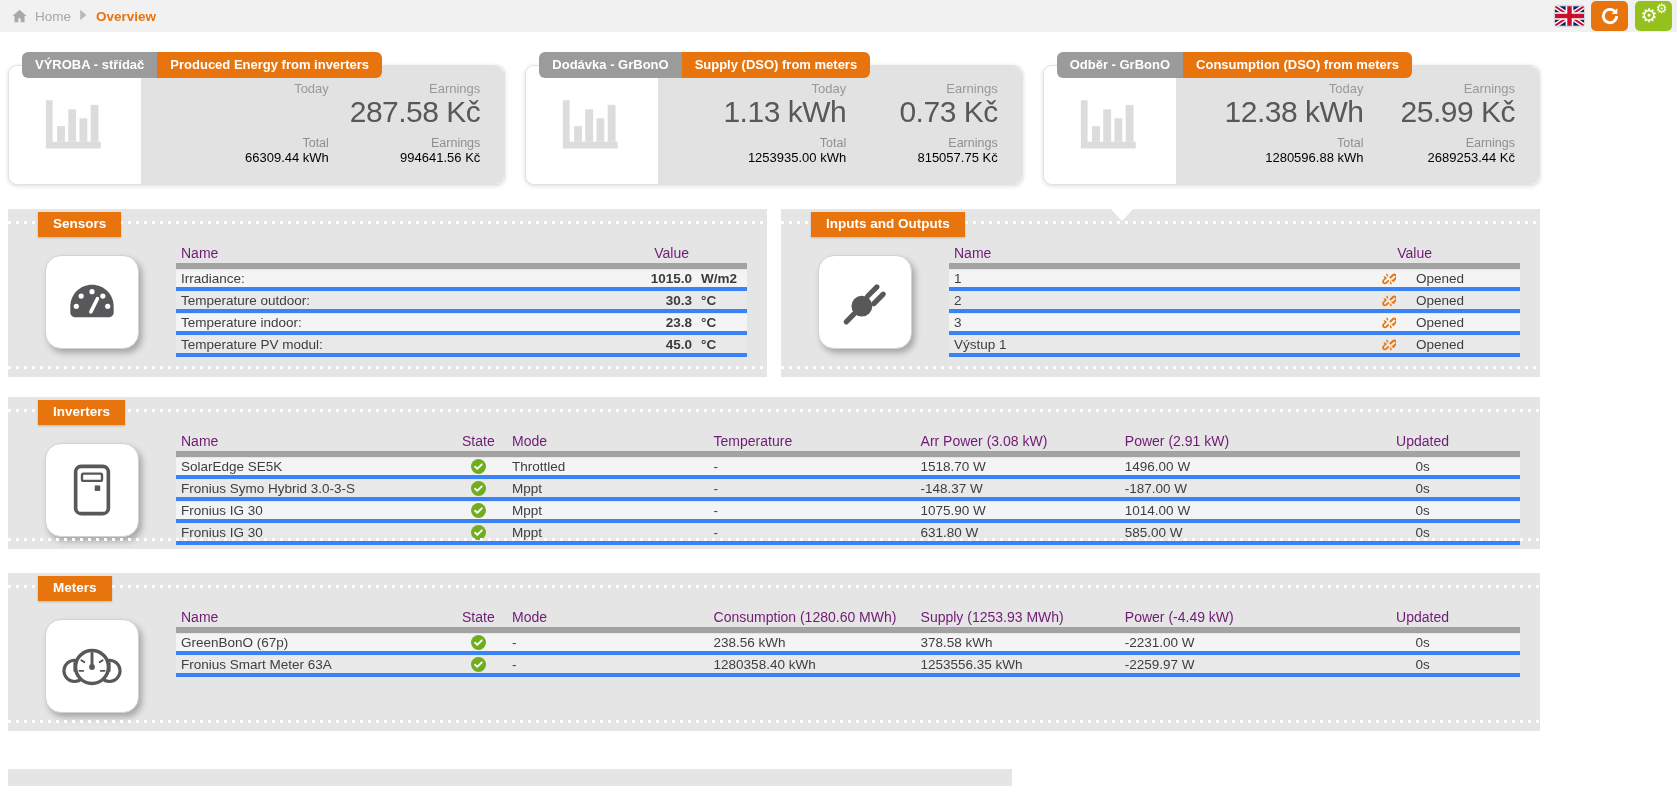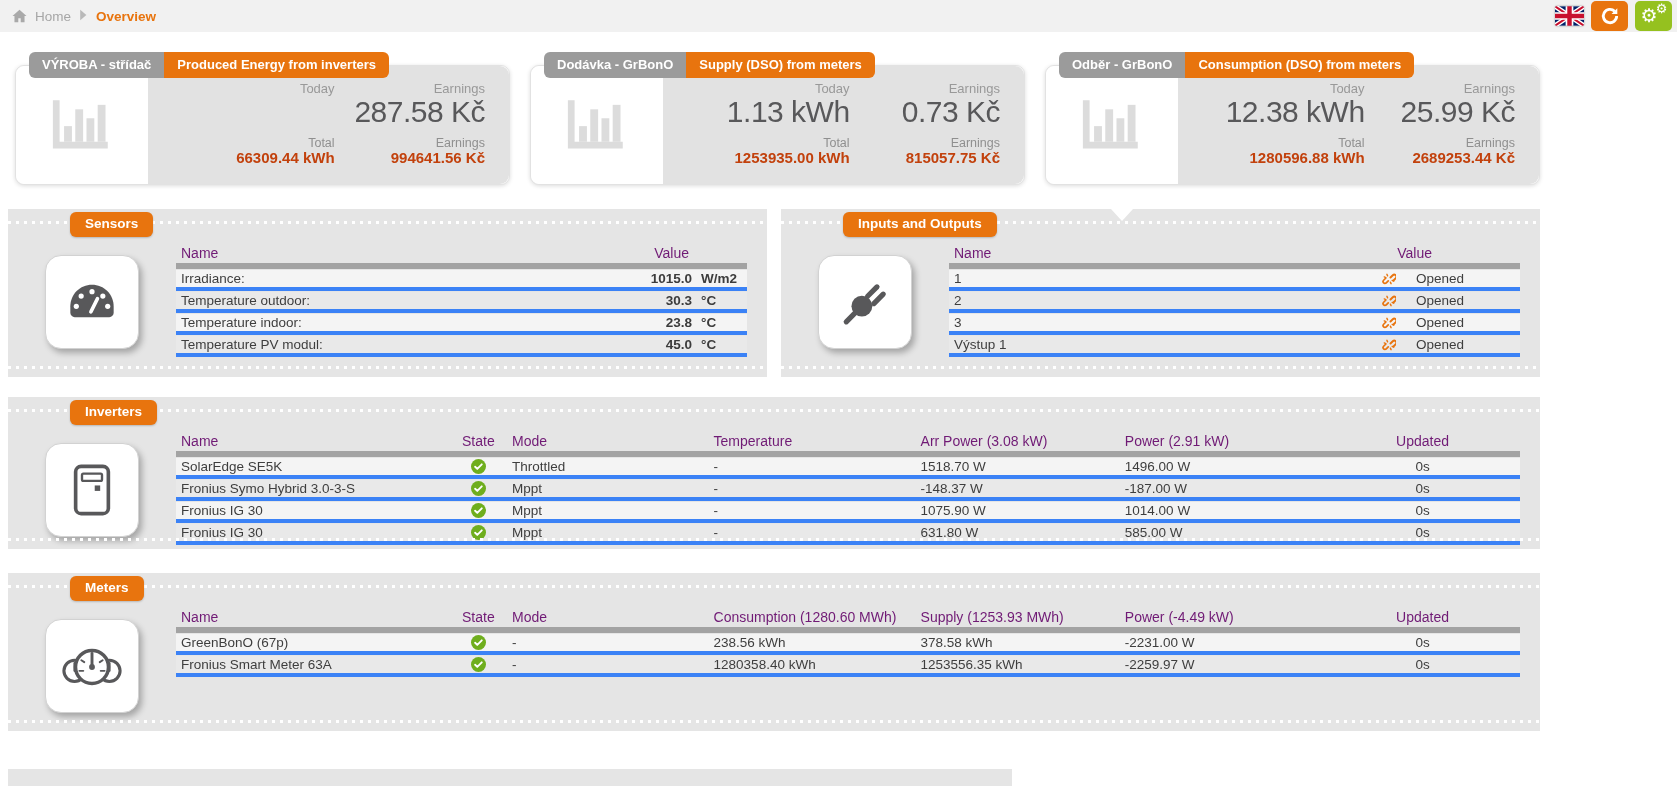--- a/index.html
+++ b/index.html
@@ -25,21 +25,21 @@
     width:37px; height:30px; border-radius:5px; display:flex; align-items:center;
     justify-content:center; cursor:pointer; color:#fff;
   }
   .sq-btn.orange { background:#e8740e; }
   .sq-btn.green  { background:#95c11f; }
   .gears { position:relative; width:24px; height:22px; color:#fff; }
   .gears .g1 { position:absolute; left:-1px; top:1px; font-size:19px; line-height:19px;}
   .gears .g2 { position:absolute; right:-2px; top:-3px; font-size:13px; line-height:13px;}
 
   
-  .cards-row { display:flex; gap:20px; margin:19px 137px 0 15px; }
+  .cards-row { display:flex; gap:20px; margin:19px 137px 0 8px; }
   .card {
     position:relative; flex:1; margin-top:14px; height:120px;
     background:#fff; border:1px solid #e2e2e2; border-radius:9px;
     box-shadow:0 1px 4px rgba(0,0,0,.14); display:flex;
   }
   .card-badges { position:absolute; top:-14px; left:13px; display:flex; z-index:3; }
   .badge-gray {
     background:#9b9b9b; color:#fff; font-size:13px; font-weight:700;
     padding:5px 13px 6px; border-radius:6px 0 0 6px; white-space:nowrap;
   }
@@ -53,37 +53,36 @@
   }
   .card-data {
     flex:1; background:#e2e2e2; border-radius:0 9px 9px 0;
     padding:16px 24px 8px 10px; display:grid;
     grid-template-columns:1fr 46%; row-gap:9px; align-content:start;
   }
   .cd-cell { text-align:right; }
   .cd-lbl { font-size:13px; color:#999; line-height:14px; }
   .cd-big { font-size:30px; color:#58585a; line-height:32px; letter-spacing:-.5px; }
   .cd-sm-lbl { font-size:12.5px; color:#8f8f8f; line-height:13px; }
-  .cd-sm-val { font-size:15px; color:#c2410c; font-weight:700; line-height:16px; }
+  .cd-sm-val { font-size:13px; color:#000000; font-weight:400; line-height:16px; }
 
   
   .content { width:1532px; margin-left:8px; }
   .panel { position:relative; background:#e5e5e5; }
   .panel::before, .panel::after {
     content:""; position:absolute; left:0; right:0; height:3px; z-index:1;
     background:repeating-linear-gradient(90deg,#fff 0 3px,transparent 3px 8px);
   }
   .panel::before { top:12px; }
   .panel::after  { bottom:8px; }
   .panel-badge {
     position:absolute; top:3px; left:30px; z-index:2;
     background:#e8740e; color:#fff; font-size:13.5px; font-weight:700;
-    padding:4px 15px 6px; border-radius:6px; box-shadow:0 1px 2px rgba(0,0,0,.2);
+    padding:4px 15px 6px; border-radius:0; box-shadow:0 1px 2px rgba(0,0,0,.2);
     white-space:nowrap;
-    margin-left:32px;
   }
   .panel-notch {
     position:absolute; top:0; left:330px; width:0; height:0; z-index:3;
     border-left:11px solid transparent; border-right:11px solid transparent;
     border-top:12px solid #fff;
   }
   .panel-row { display:flex; gap:14px; margin-top:24px; }
   .panel-row .panel { flex:1; height:168px; }
   .panel-inverters { margin-top:20px; height:152px; }
   .panel-meters    { margin-top:24px; height:158px; }

